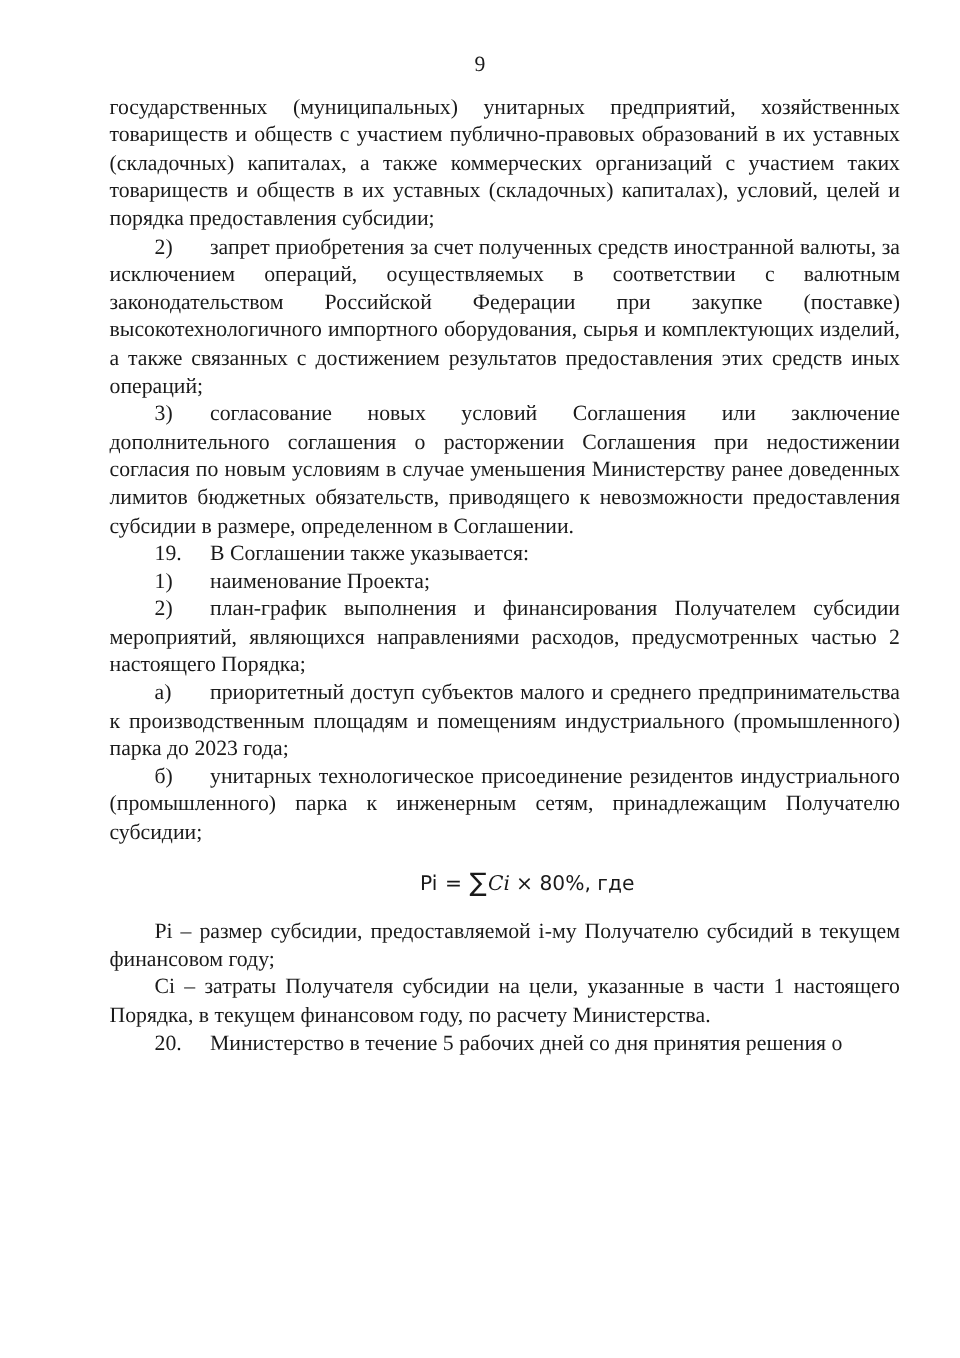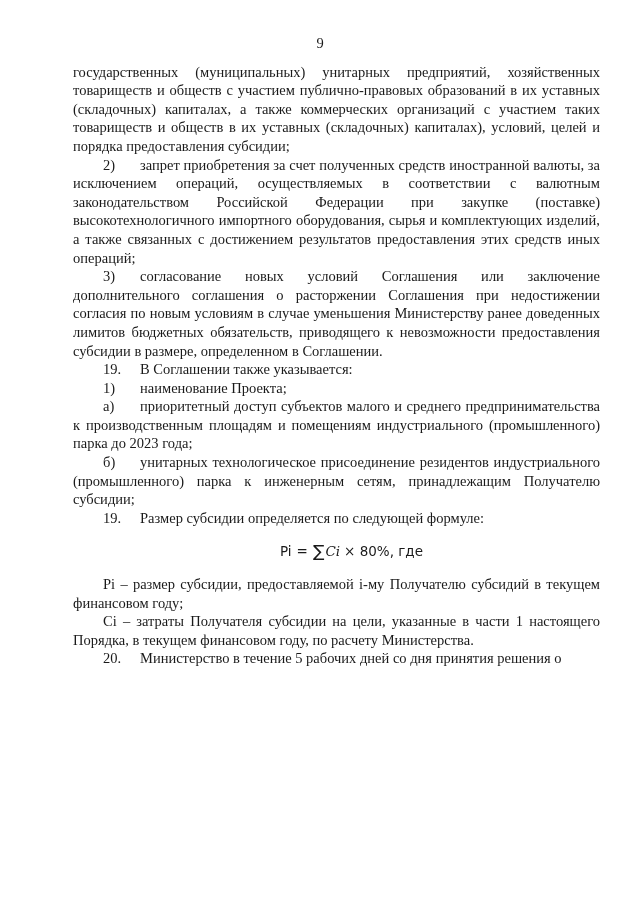--- a/index.html
+++ b/index.html
@@ -58,29 +58,29 @@
   <p class="para flush">государственных (муниципальных) унитарных предприятий, хозяйственных товариществ и обществ с участием публично-правовых образований в их уставных (складочных) капиталах, а также коммерческих организаций с участием таких товариществ и обществ в их уставных (складочных) капиталах), условий, целей и порядка предоставления субсидии;</p>
 
   <p class="para"><span class="num">2)</span><span>запрет приобретения за счет полученных средств иностранной валюты, за исключением операций, осуществляемых в соответствии с валютным законодательством Российской Федерации при закупке (поставке) высокотехнологичного импортного оборудования, сырья и комплектующих изделий, а также связанных с достижением результатов предоставления этих средств иных операций;</span></p>
 
   <p class="para"><span class="num">3)</span><span>согласование новых условий Соглашения или заключение дополнительного соглашения о расторжении Соглашения при недостижении согласия по новым условиям в случае уменьшения Министерству ранее доведенных лимитов бюджетных обязательств, приводящего к невозможности предоставления субсидии в размере, определенном в Соглашении.</span></p>
 
   <p class="para"><span class="num">19.</span><span>В Соглашении также указывается:</span></p>
 
   <p class="para"><span class="num">1)</span><span>наименование Проекта;</span></p>
 
+  <p class="para"><span class="num">2)</span><span>план-график выполнения и финансирования Получателем субсидии мероприятий, являющихся направлениями расходов, предусмотренных частью 2 настоящего Порядка;</span></p>
 
 
   <p class="para"><span class="num">а)</span><span>приоритетный доступ субъектов малого и среднего предпринимательства к производственным площадям и помещениям индустриального (промышленного) парка до 2023 года;</span></p>
 
   <p class="para"><span class="num">б)</span><span>унитарных технологическое присоединение резидентов индустриального (промышленного) парка к инженерным сетям, принадлежащим Получателю субсидии;</span></p>
 
 
 
-  <p class="para"><span class="num">19.</span><span>Размер субсидии определяется по следующей формуле:</span></p>
 
   <div class="formula"><span class="f-lhs">Pi</span><span class="f-eq">=</span><span class="f-sigma">∑</span><span class="f-var">Ci</span><span class="f-tail">× 80%, где</span></div>
 
   <p class="para">Pi – размер субсидии, предоставляемой i-му Получателю субсидий в текущем финансовом году;</p>
 
   <p class="para">Ci – затраты Получателя субсидии на цели, указанные в части 1 настоящего Порядка, в текущем финансовом году, по расчету Министерства.</p>
 
   <p class="para"><span class="num">20.</span><span>Министерство в течение 5 рабочих дней со дня принятия решения о</span></p>
 
 </div>

